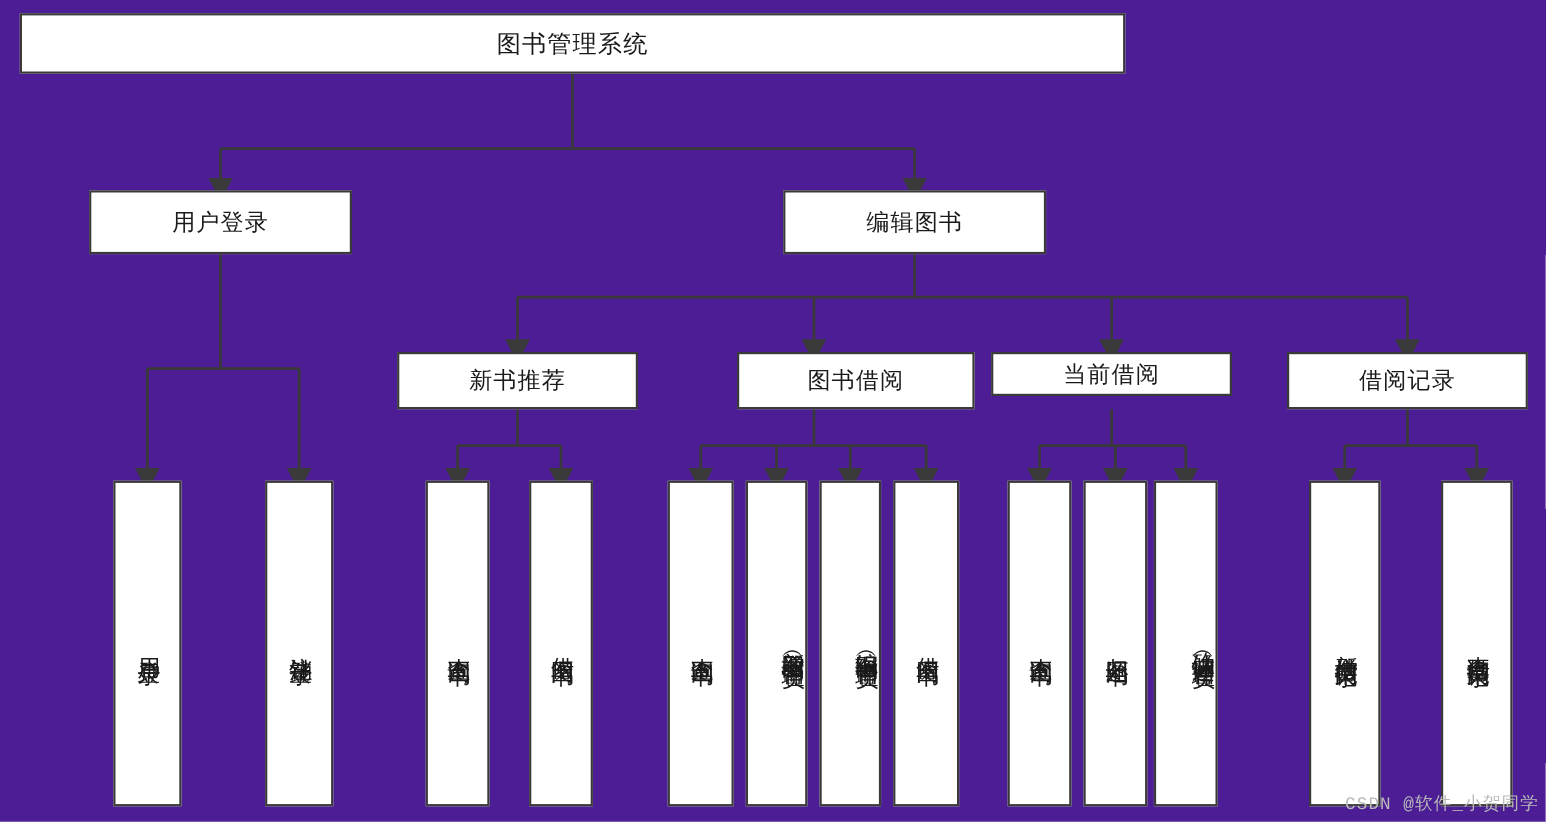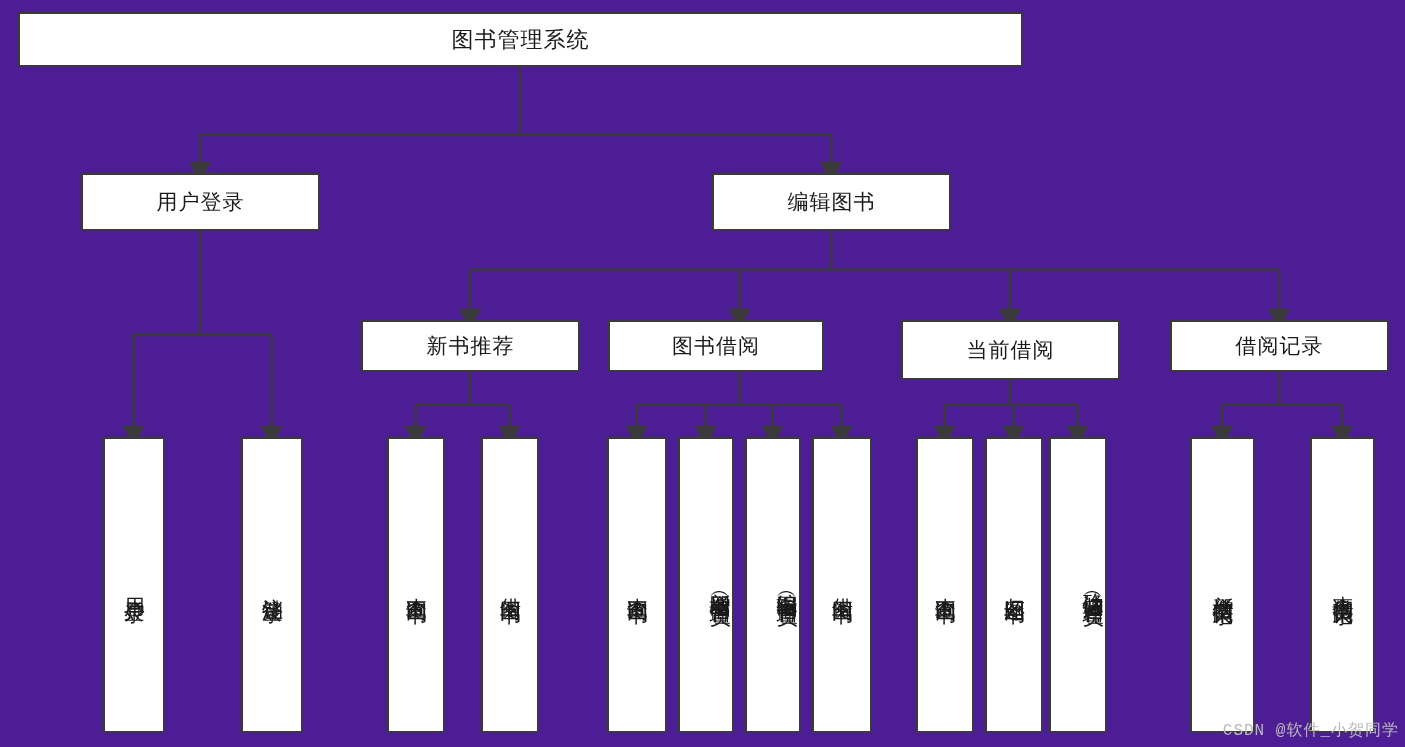--- a/index.html
+++ b/index.html
@@ -72,24 +72,24 @@
       </div>
       <div class="node level1 h" style="left: 81px; top: 173px; width: 239px; height: 58px;">
         <span class="node-label">用户登录</span>
       </div>
       <div class="node level1 h" style="left: 712px; top: 173px; width: 239px; height: 58px;">
         <span class="node-label">编辑图书</span>
       </div>
       <div class="node level2 h" style="left: 361px; top: 320px; width: 219px; height: 52px;">
         <span class="node-label">新书推荐</span>
       </div>
-      <div class="node level2 h" style="left: 608px; top: 320px; width: 216px; height: 52px;">
+      <div class="node level2 h" style="left: 670px; top: 320px; width: 216px; height: 52px;">
         <span class="node-label">图书借阅</span>
       </div>
-      <div class="node level2 h" style="left: 901px; top: 320px; width: 219px; height: 60px;">
+      <div class="node level2 h" style="left: 901px; top: 320px; width: 219px; height: 40px;">
         <span class="node-label">当前借阅</span>
       </div>
       <div class="node level2 h" style="left: 1170px; top: 320px; width: 219px; height: 52px; font-family: Liberation Serif, serif;">
         <span class="node-label">借阅记录</span>
       </div>
       <div class="node leaf v" style="left: 103px; top: 437px; width: 62px; height: 296px;">
         <span class="node-label">用户登录</span>
       </div>
       <div class="node leaf v" style="left: 241px; top: 437px; width: 62px; height: 296px;">
         <span class="node-label">注销登录</span>

